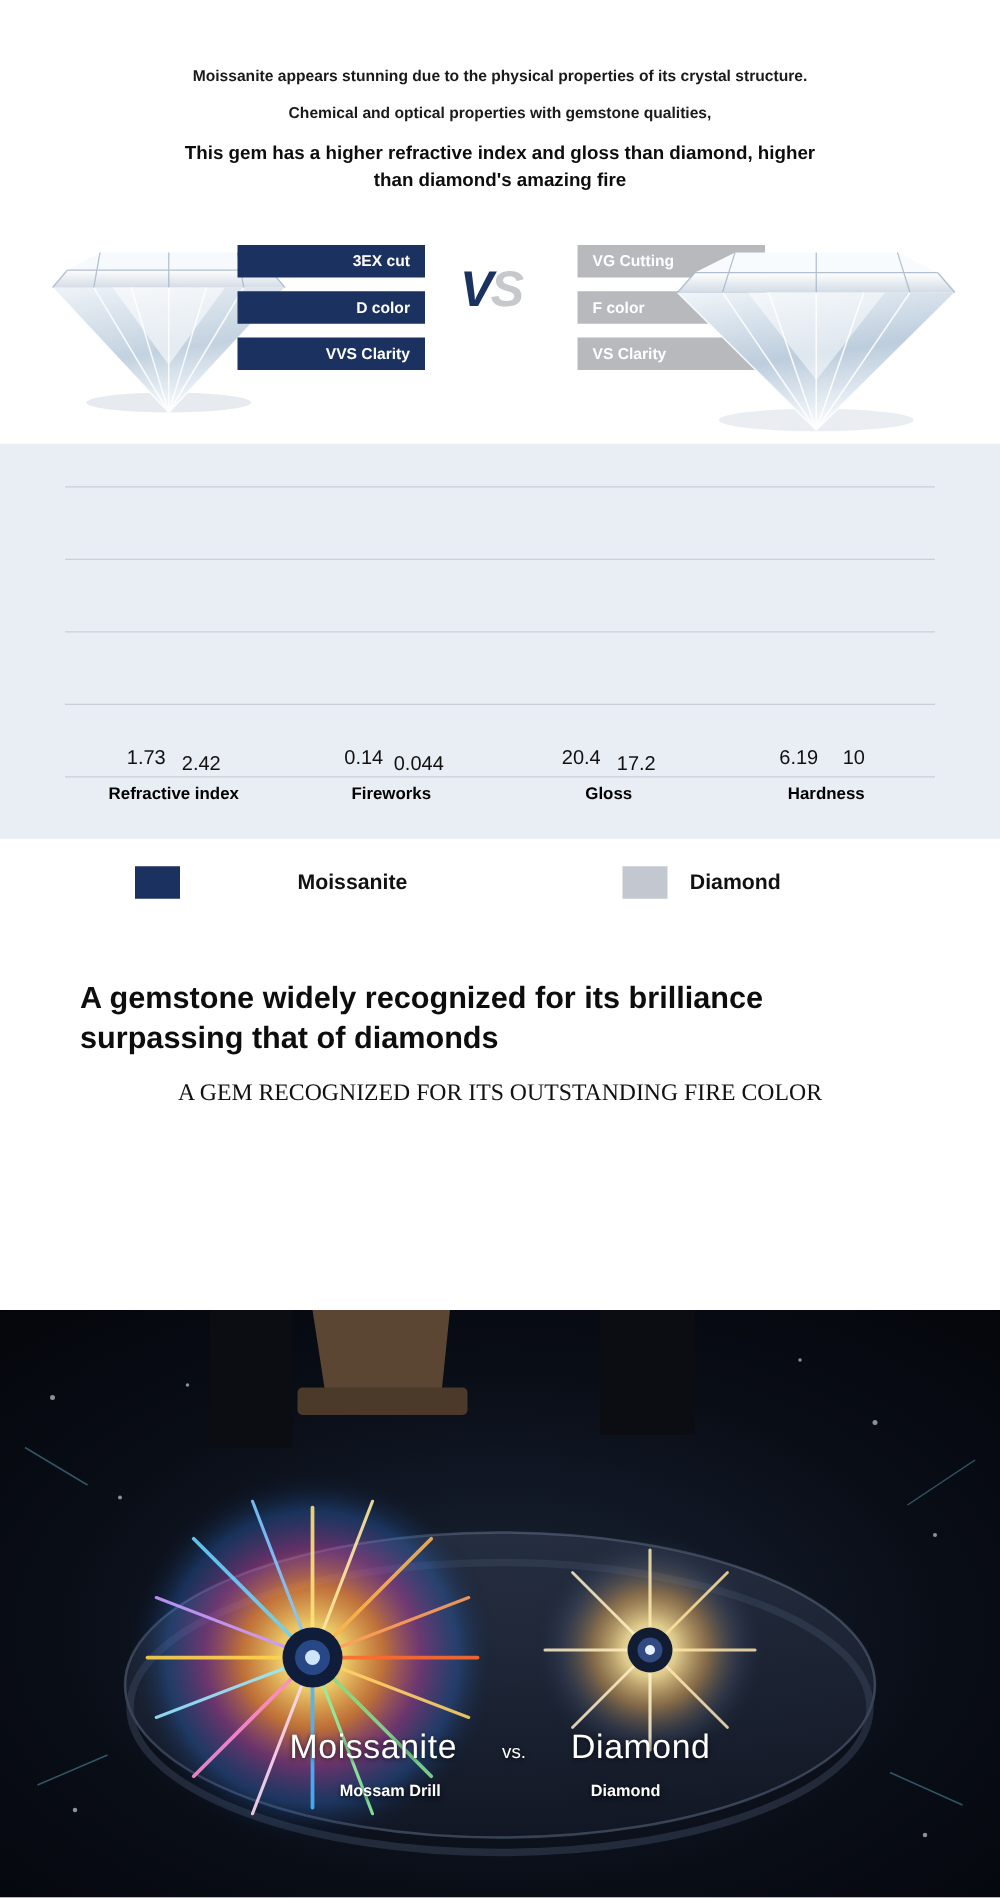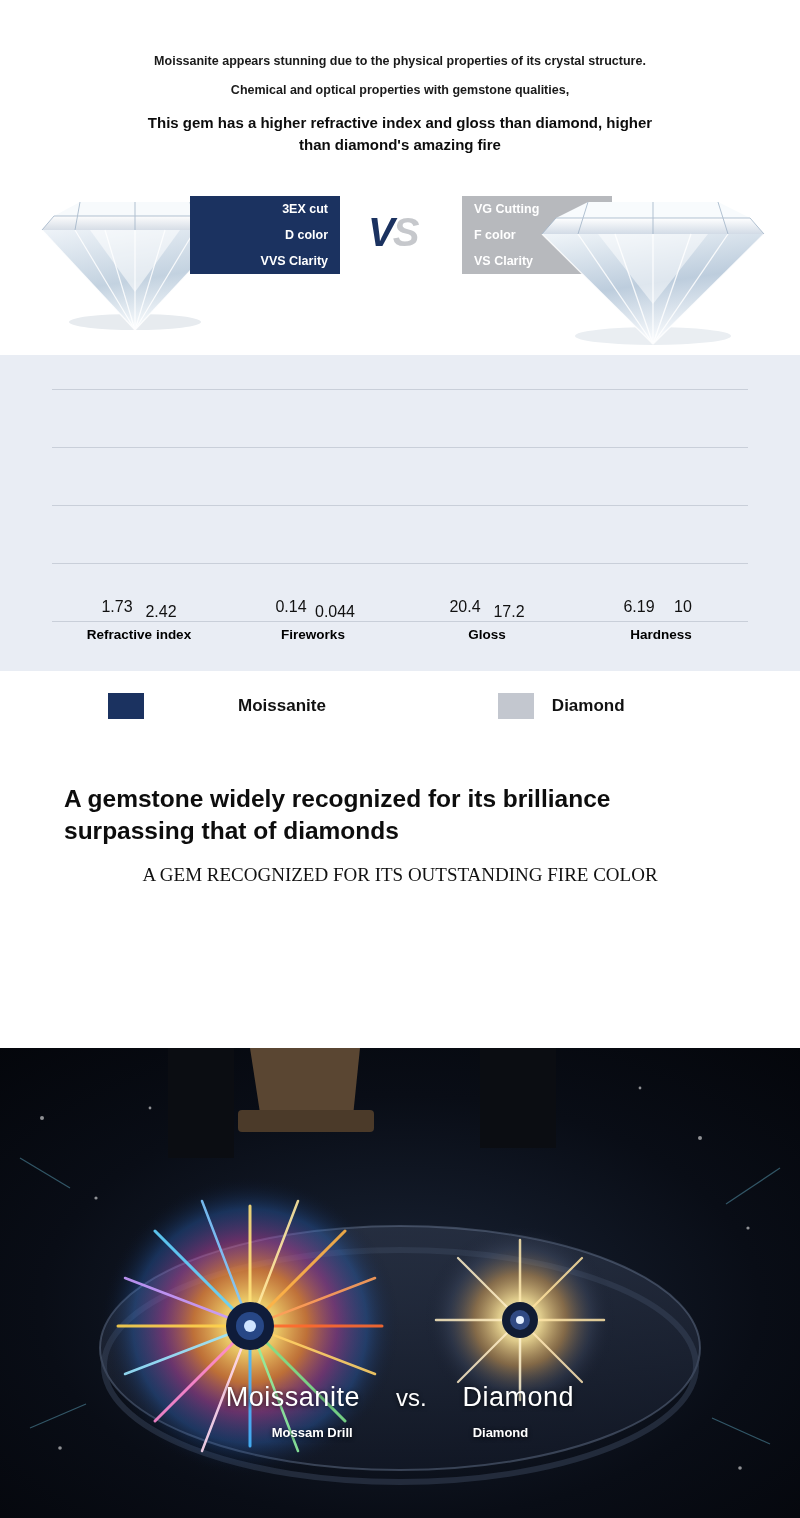--- a/index.html
+++ b/index.html
@@ -61,21 +61,21 @@
   }
   .gem svg { display: block; }
   .gem-left { left: 30px; }
   .gem-right { right: 22px; }
 
   .tag-col {
     position: absolute;
     top: 26px;
     display: flex;
     flex-direction: column;
-    gap: 0;
+    gap: 11px;
   }
   .tag-col-left { left: 190px; align-items: flex-end; }
   .tag-col-right { left: 462px; align-items: flex-start; }
 
   .tag {
     height: 26px;
     line-height: 26px;
     color: #ffffff;
     font-size: 12.5px;
     font-weight: bold;
@@ -247,21 +247,21 @@
     align-items: baseline;
     gap: 36px;
   }
   .cap-main {
     font-size: 27px;
     font-weight: normal;
     letter-spacing: 0.5px;
     text-shadow: 0 1px 4px rgba(0,0,0,.7);
   }
   .cap-vs {
-    font-size: 24px;
+    font-size: 15px;
     text-shadow: 0 1px 4px rgba(0,0,0,.7);
   }
   .cap-sub-row {
     display: flex;
     justify-content: center;
     gap: 120px;
     margin-top: 12px;
   }
   .cap-sub {
     font-size: 13px;

